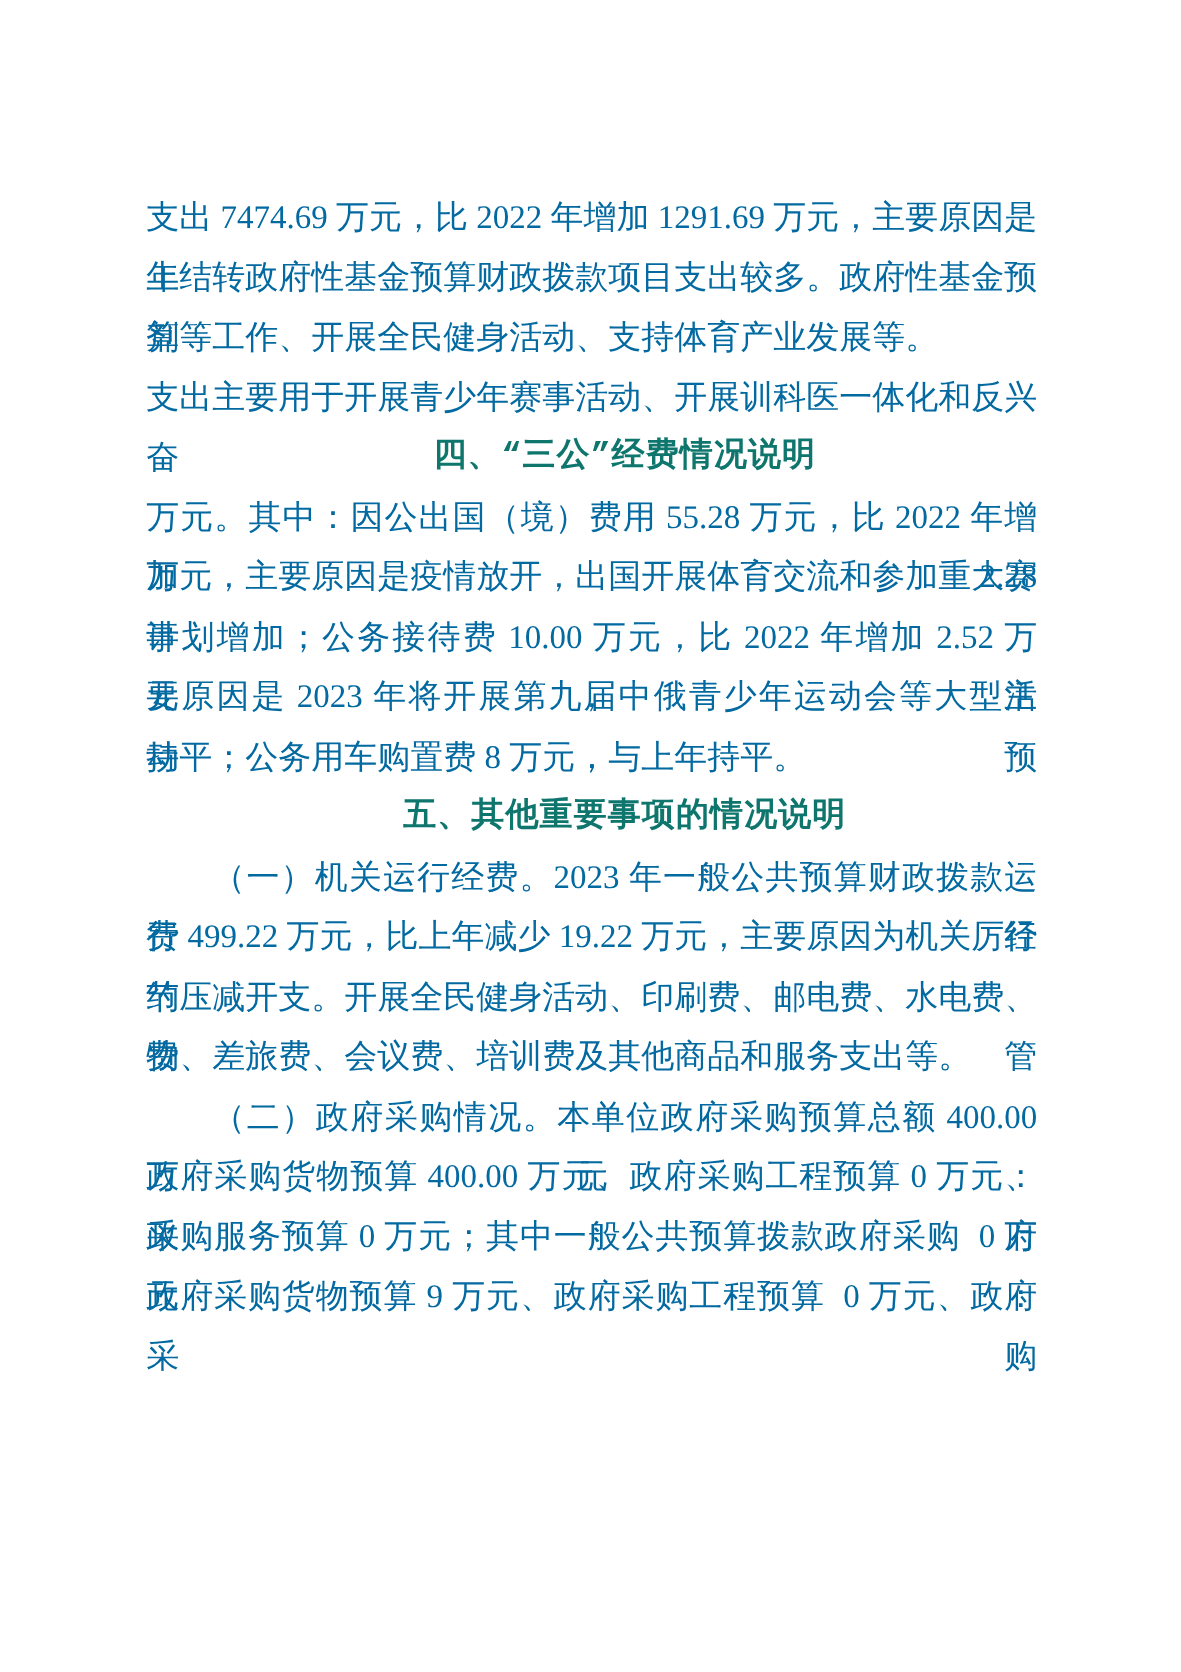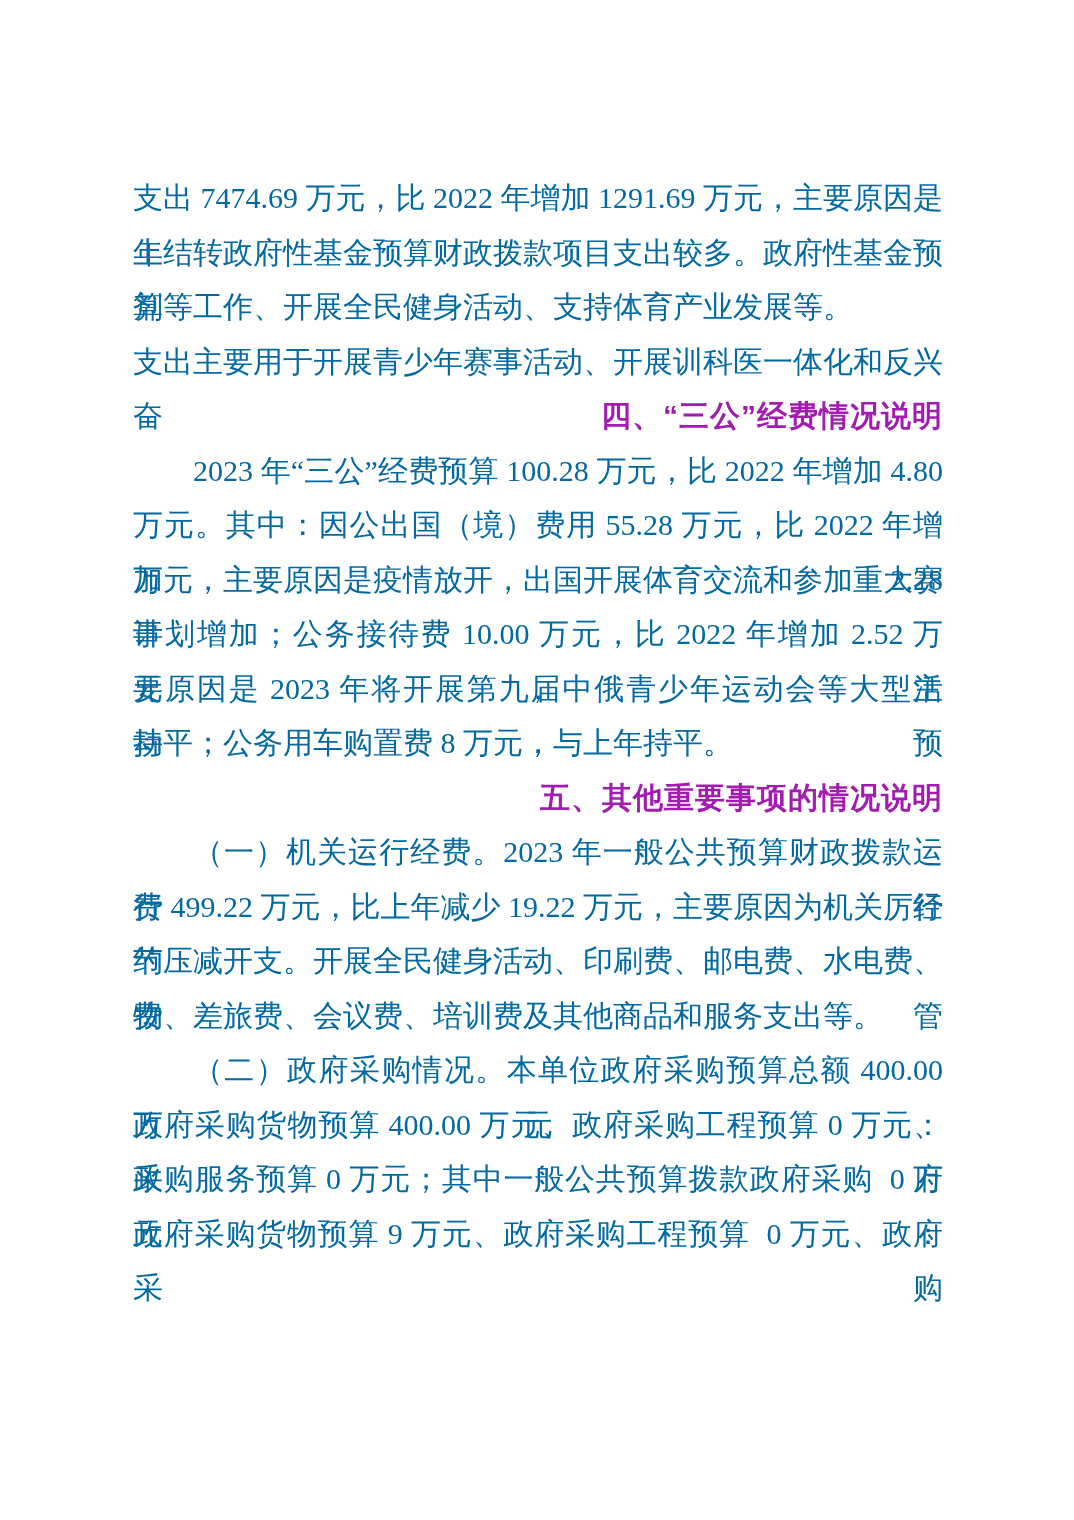--- a/index.html
+++ b/index.html
@@ -29,49 +29,48 @@
     text-align-last: justify;
     text-justify: inter-character;
     color: #0369a1;
   }
   .line.last {
     text-align: left;
     text-align-last: auto;
   }
   .line.indent { text-indent: 2em; }
   .heading {
-    font-family: Liberation Sans, sans-serif;
+    font-family: Liberation Mono, monospace;
     font-weight: bold;
     font-size: 30px;
     line-height: 54.5px;
     height: 54.5px;
     text-indent: 2em;
-    text-align: right;
+    text-align: center;
     text-align-last: auto;
     letter-spacing: 1px;
-    color: #a21caf;
+    color: #0f766e;
   }
 </style>
 </head>
 <body>
 
 <div class="page">
   <div class="text-block">
 
     <div>
       <div class="line">支出 7474.69 万元，比 2022 年增加 1291.69 万元，主要原因是上</div>
       <div class="line">年结转政府性基金预算财政拨款项目支出较多。政府性基金预算</div>
       <div class="line last">剂等工作、开展全民健身活动、支持体育产业发展等。</div>
       <div class="line">支出主要用于开展青少年赛事活动、开展训科医一体化和反兴奋</div>
     </div>
 
     <div class="heading">四、“三公”经费情况说明</div>
 
     <div>
-      <div class="line indent">2023 年“三公”经费预算 100.28 万元，比 2022 年增加 4.80</div>
       <div class="line">万元。其中：因公出国（境）费用 55.28 万元，比 2022 年增加 2.28</div>
       <div class="line">万元，主要原因是疫情放开，出国开展体育交流和参加重大赛事</div>
       <div class="line">计划增加；公务接待费 10.00 万元，比 2022 年增加 2.52 万元，主</div>
       <div class="line">要原因是 2023 年将开展第九届中俄青少年运动会等大型活动，预</div>
       <div class="line last">持平；公务用车购置费 8 万元，与上年持平。</div>
     </div>
 
     <div class="heading">五、其他重要事项的情况说明</div>
 
     <div>

